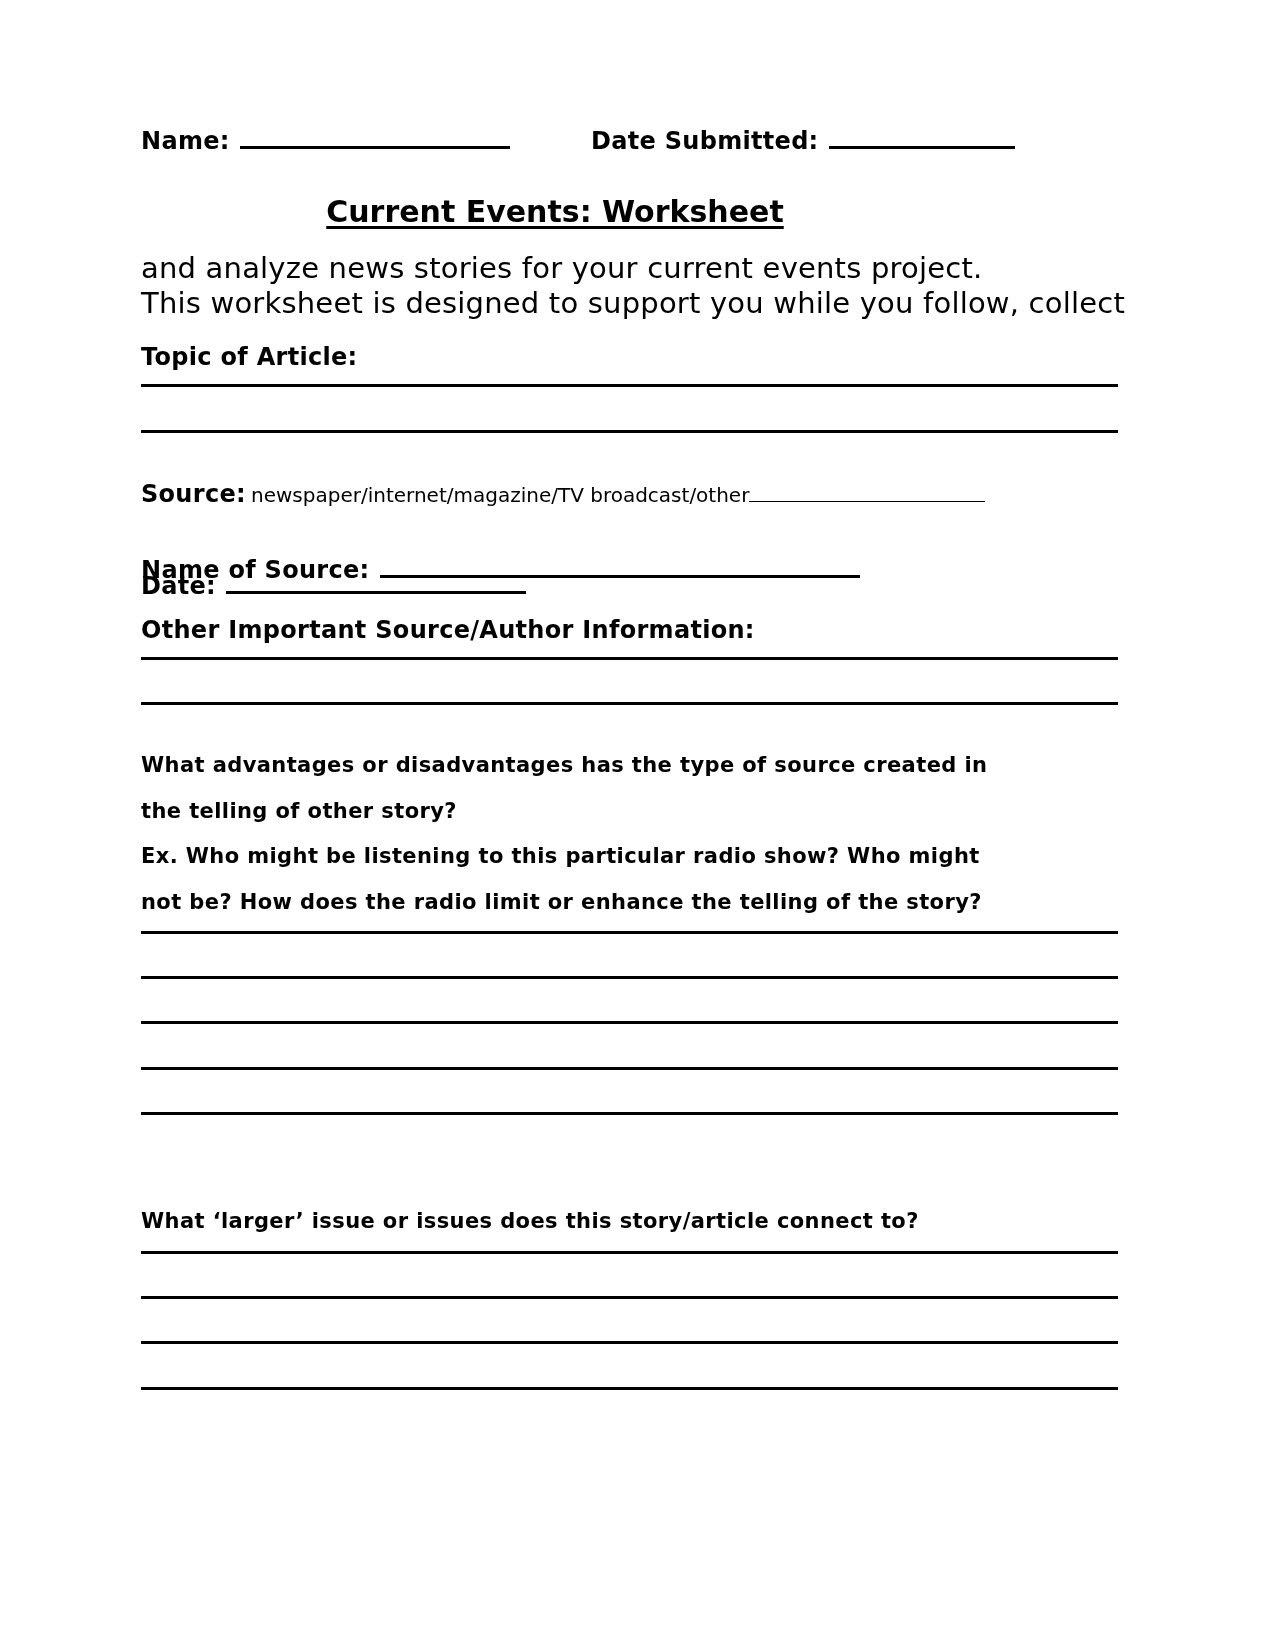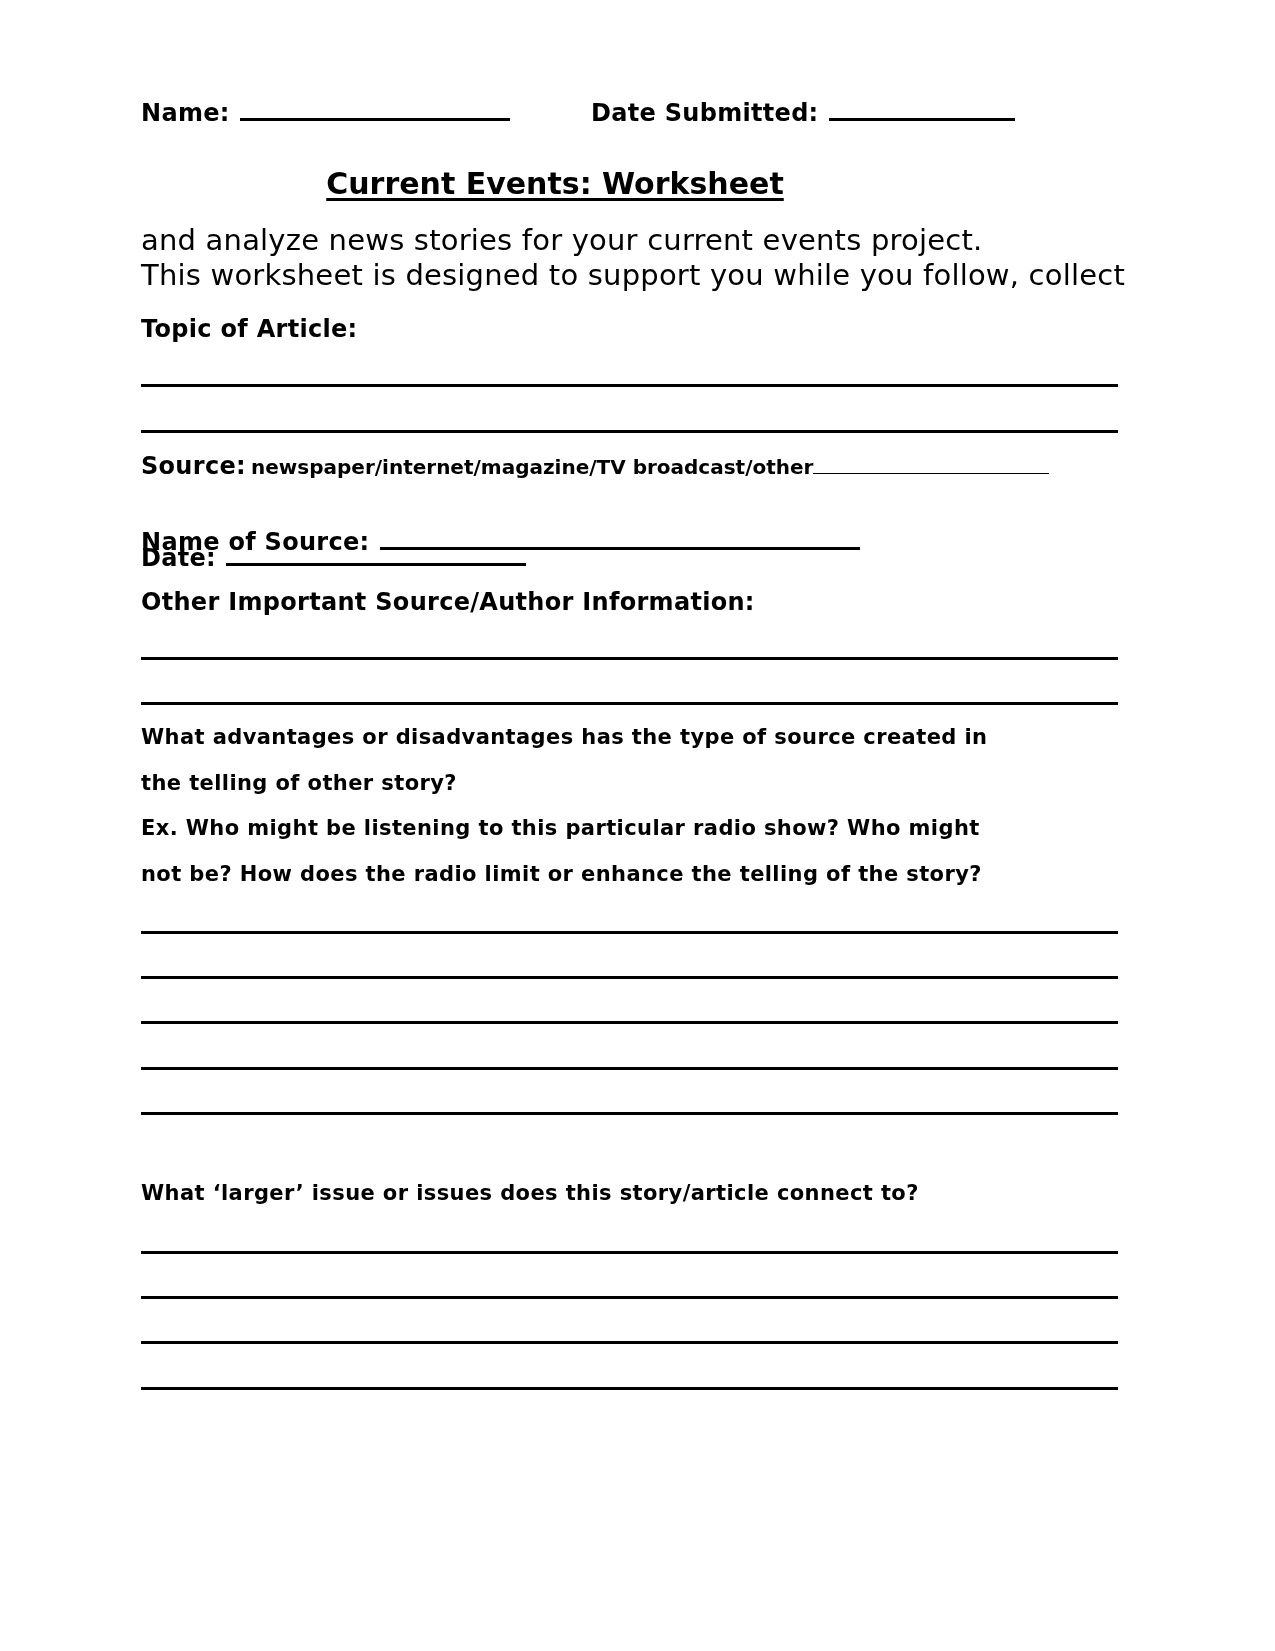--- a/index.html
+++ b/index.html
@@ -1,25 +1,25 @@
 <!DOCTYPE html>
 <html><head>
 <meta charset="utf-8">
 <style>
   html, body { margin: 0; padding: 0; background: #ffffff; }
   body { width: 1275px; height: 1651px; position: relative; overflow: hidden; color: #000; font-family: "DejaVu Sans", sans-serif; }
-  .abs { position: absolute; white-space: nowrap; }
+  .abs { position: absolute; white-space: nowrap; margin-top: 28px; }
   .lbl { font-size: 24px; font-weight: bold; letter-spacing: 0.3px; }
   .blank { display: inline-block; border-bottom: 3px solid #000; vertical-align: baseline; height: 20px; margin-left: 10px; }
   .thin-blank { display: inline-block; border-bottom: 1.5px solid #000; height: 14px; vertical-align: baseline; }
   .rule { position: absolute; left: 141px; width: 977px; height: 0; border-top: 3px solid #000; }
   .title { font-size: 30px; font-weight: bold; text-decoration: underline; text-underline-offset: 4px; }
   .intro { font-size: 29px; line-height: 35px; letter-spacing: 0.2px; }
   .q { font-size: 21px; font-weight: bold; letter-spacing: 0.4px; }
-  .small { font-size: 20px; font-weight: bold; }
+  .small { font-size: 20px; font-weight: normal; }
 </style>
 </head>
 <body>
 
 <div class="abs lbl" style="left:141px; top:98px;">
   <span>Name:</span><span class="blank" style="width:270px;"></span>
 </div>
 <div class="abs lbl" style="left:591px; top:98px;">
   <span>Date Submitted:</span><span class="blank" style="width:186px;"></span>
 </div>

